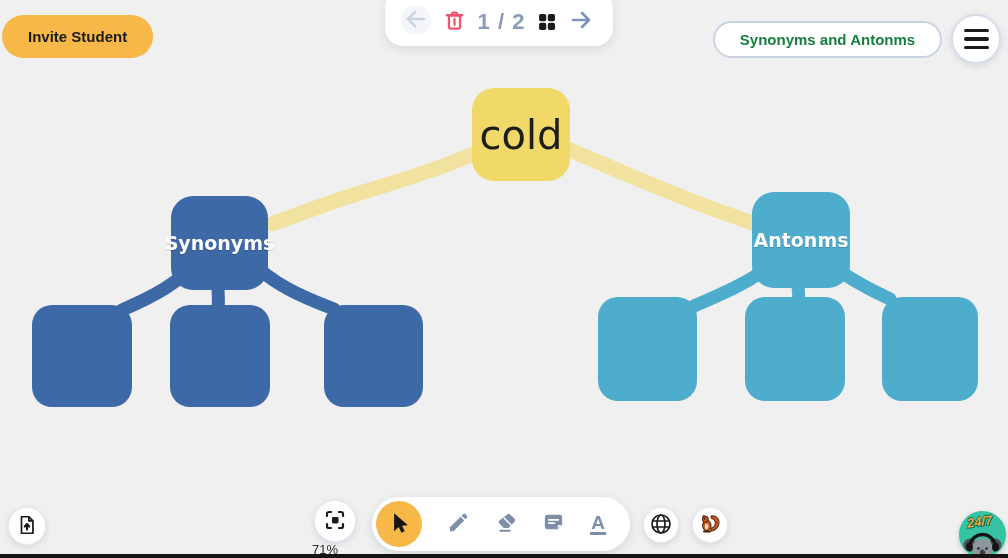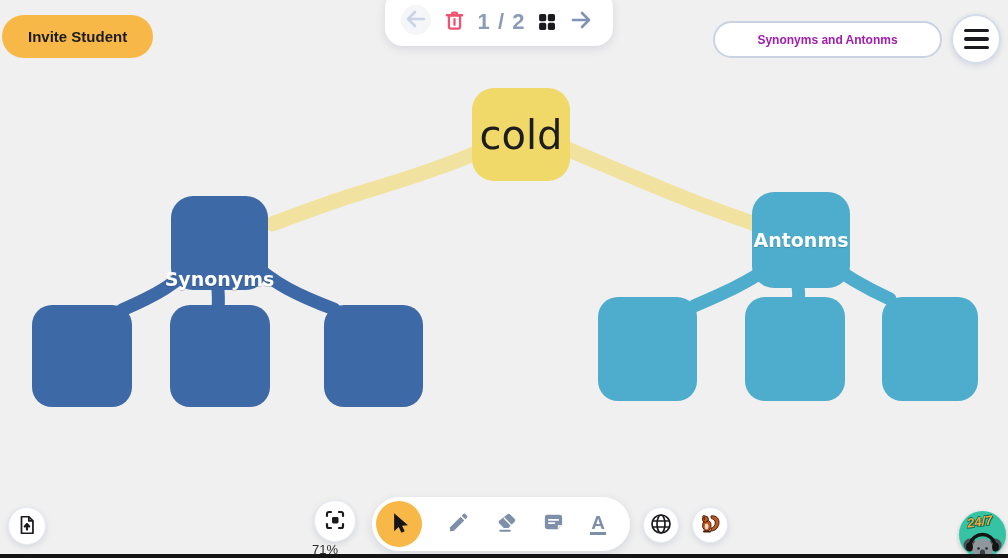--- a/index.html
+++ b/index.html
@@ -11,41 +11,41 @@
   }
   svg.connectors { position:absolute; inset:0; z-index:1; }
 
   
   .node { position:absolute; z-index:2; border-radius:22px;
           display:flex; align-items:center; justify-content:center;margin-top:20px; }
   .node-root { left:472px; top:68px; width:98px; height:93px; background:var(--root-yellow); }
   .node-root .lbl { font-size:40px; color:#1d1d1d; font-family:"DejaVu Sans",sans-serif; }
   .node-branch .lbl { font-size:19px; font-weight:700; color:#fff;
                       font-family:"DejaVu Sans",sans-serif; text-shadow:0 1px 1px rgba(0,0,0,.18); }
-  .node-syn  { left:171px; top:176px; width:97px; height:94px; background:var(--branch-blue);align-items:flex-end; }
+  .node-syn  { left:171px; top:176px; width:97px; height:94px; background:var(--branch-blue); }
   .node-ant  { left:752px; top:172px; width:98px; height:96px; background:var(--branch-lightblue); }
   .child { position:absolute; z-index:2; border-radius:20px; }
   .child.blue { background:var(--branch-blue); }
   .child.lblue { background:var(--branch-lightblue); }
 
   
   .invite-btn { position:absolute; z-index:5; left:2px; top:15px; height:43px; padding:0 26px;
     border:none; border-radius:22px; background:var(--accent-orange); font-weight:700;
     font-size:15px; color:#1b1b1f; cursor:pointer; font-family:inherit; }
   .nav-pill { position:absolute; z-index:5; left:385px; top:-10px; width:228px; height:56px;
     background:#fff; border-radius:18px; box-shadow:0 3px 10px rgba(70,80,120,.14);
     display:flex; align-items:flex-end; justify-content:space-between; padding:0 20px 11px 16px; }
   .nav-pill .nbtn { background:none; border:none; cursor:pointer; display:flex;
     align-items:center; justify-content:center; padding:0; }
   .nav-back { background:#f4f6fa !important; border-radius:50%; width:30px; height:30px; }
   .page-ind { font-size:22px; font-weight:600; color:var(--page-text); letter-spacing:1px; }
   .title-pill { position:absolute; z-index:5; left:713px; top:21px; width:229px; height:37px;
     background:#fff; border:2px solid #c9d3e3; border-radius:19px; display:flex;
-    align-items:center; justify-content:center; font-size:12px; font-weight:700;
-    color:#a21caf; cursor:pointer; font-family:inherit; }
+    align-items:center; justify-content:center; font-size:15px; font-weight:700;
+    color:#15803d; cursor:pointer; font-family:inherit; }
   .menu-btn { position:absolute; z-index:5; left:951px; top:14px; width:50px; height:50px;
     border-radius:50%; background:#fff; border:2px solid #d6ddea;
     box-shadow:0 2px 6px rgba(70,80,120,.15); display:flex; flex-direction:column;
     align-items:center; justify-content:center; gap:5px; cursor:pointer; }
   .menu-btn i { display:block; width:25px; height:3.4px; border-radius:2px; background:#1b1b1f; }
 
   
   .circle-btn { position:absolute; z-index:5; border-radius:50%; background:#fff;
     border:1px solid #e7eaf4; box-shadow:0 2px 6px rgba(70,80,120,.16);
     display:flex; align-items:center; justify-content:center; cursor:pointer; padding:0; }

